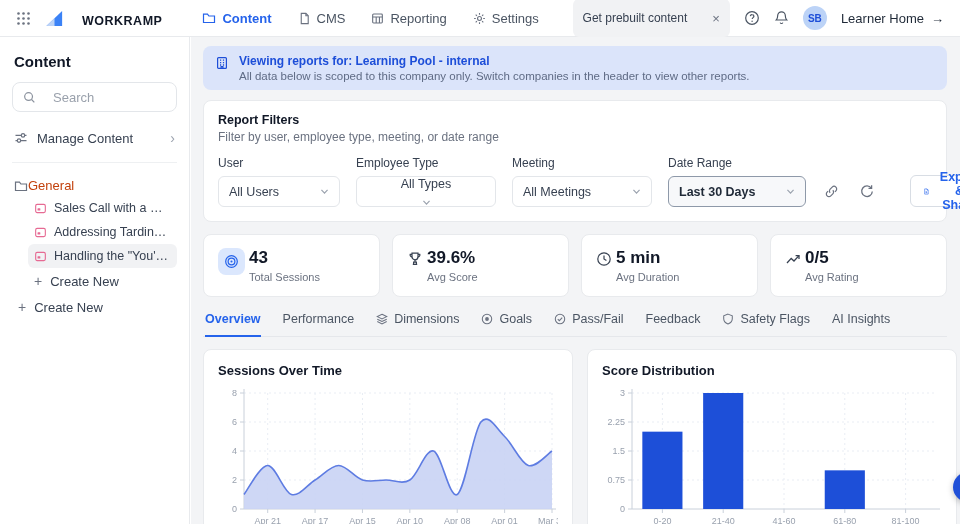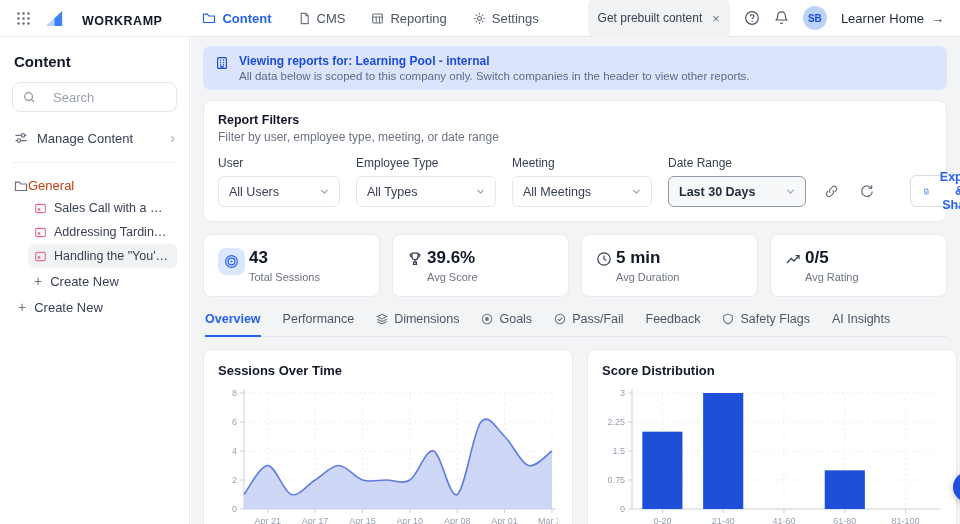--- a/index.html
+++ b/index.html
@@ -14,21 +14,21 @@
   .grid-dots { color:#6b7280; cursor:pointer; margin-right:4px; }
   .brand-wrap { display:flex; align-items:flex-end; gap:18px; }
   .brand { font-size:12.5px; font-weight:700; letter-spacing:.5px; color:#111827; }
   .nav { display:flex; align-items:center; gap:26px; margin-left:30px; }
   .nav-item { display:flex; align-items:center; gap:6px; font-size:13px; color:#4b5563; cursor:pointer; }
   .nav-item .nicon { color:#6b7280; display:flex; }
   .nav-item.active { color:#2563eb; font-weight:600; }
   .nav-item.active .nicon { color:#2563eb; }
   .hright { margin-left:auto; display:flex; align-items:center; gap:14px; }
   .chip { background:#f1f2f4; border-radius:6px; padding:12px 10px; font-size:12px; color:#374151;
-    display:flex; align-items:center; gap:10px; cursor:pointer; }
+    display:flex; align-items:center; gap:25px; cursor:pointer; }
   .chip .x { color:#6b7280; font-size:13px; line-height:1; cursor:pointer; }
   .hicon { color:#4b5563; display:flex; cursor:pointer; }
   .avatar { width:24px; height:24px; border-radius:50%; background:#bcd3f7; color:#1d4ed8;
     font-size:10px; font-weight:700; display:flex; align-items:center; justify-content:center; cursor:pointer; }
   .learner { display:flex; align-items:center; gap:7px; font-size:13px; color:#1f2937; cursor:pointer; }
 
   
   .sidebar { position:absolute; top:37px; left:0; width:190px; bottom:0; background:#fff;
     border-right:1px solid #e8eaed; padding:16px 12px; }
   .s-title { font-size:15px; font-weight:700; color:#111827; margin-bottom:12px; padding-left:2px; }
@@ -72,21 +72,21 @@
   .f-title { font-size:12.5px; font-weight:700; color:#111827; }
   .f-sub { font-size:12px; color:#6b7280; margin-top:3px; }
   .f-row { margin-top:12px; display:flex; align-items:flex-end; gap:16px; }
   .f-field { display:flex; flex-direction:column; }
   .f-label { font-size:12px; color:#374151; margin-bottom:6px; }
   .selectbox { height:31px; border:1px solid #e3e6ea; border-radius:6px; background:#fff;
     display:flex; align-items:center; justify-content:space-between; padding:0 10px;
     font-size:12.5px; color:#374151; cursor:pointer; gap:8px; }
   .selectbox .sel-chev { color:#9ca3af; display:flex; }
   .selectbox.emph { border:1.5px solid #8e99a9; background:#f7f8fa; font-weight:600; color:#1f2937; }
-  .w-user { width:122px; } .w-type { width:140px; } .w-meet { width:140px; } .w-date { width:138px; }
+  .w-user { width:122px; } .w-type { width:140px;flex-direction:column; } .w-meet { width:140px; } .w-date { width:138px; }
   .icon-btn { color:#6b7280; display:flex; align-items:center; height:31px; cursor:pointer; padding:0 2px; }
   .vdiv { width:1px; height:24px; background:#e8eaed; align-self:flex-end; margin-bottom:4px; }
   .export-btn { height:32px; border:1px solid #d8dde4; border-radius:6px; background:#fff;
     color:#2563eb; font-size:12.5px; font-weight:600; display:flex; align-items:center; gap:7px;
     padding:0 12px; cursor:pointer; margin-left:2px; }
 
   .stats { margin-top:12px; display:flex; gap:12px; }
   .stat-card { flex:1; padding:13px 14px; display:flex; gap:4px; align-items:flex-start; }
   .stat-ic-box { width:27px; height:27px; border-radius:8px; background:#dbe7fd; color:#2563eb;
     display:flex; align-items:center; justify-content:center; flex:none; }

